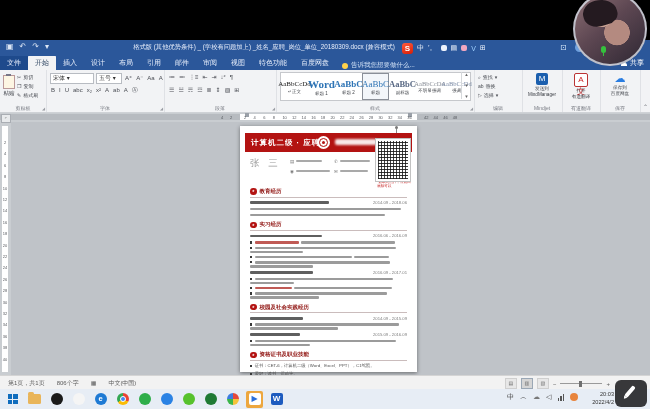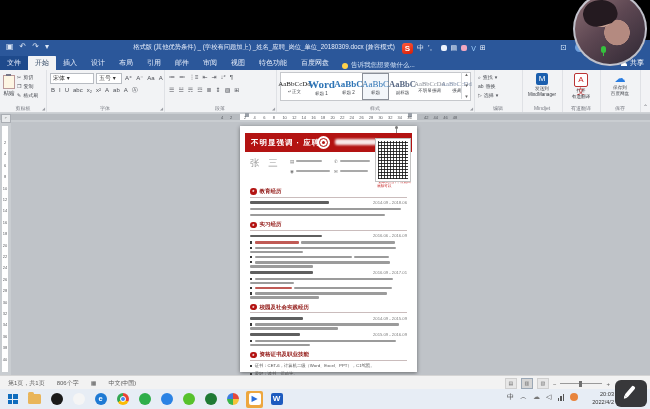--- a/index.html
+++ b/index.html
@@ -383,21 +383,21 @@
   <span class="ind" style="left:408px"></span>
   <span id="hnums"><span class="rnum" style="left: 221px;">4</span><span class="rnum" style="left: 230px;">2</span><span class="rnum" style="left: 244px;">2</span><span class="rnum" style="left: 253.6px;">4</span><span class="rnum" style="left: 263.2px;">6</span><span class="rnum" style="left: 272.8px;">8</span><span class="rnum" style="left: 282.4px;">10</span><span class="rnum" style="left: 292px;">12</span><span class="rnum" style="left: 301.6px;">14</span><span class="rnum" style="left: 311.2px;">16</span><span class="rnum" style="left: 320.8px;">18</span><span class="rnum" style="left: 330.4px;">20</span><span class="rnum" style="left: 340px;">22</span><span class="rnum" style="left: 349.6px;">24</span><span class="rnum" style="left: 359.2px;">26</span><span class="rnum" style="left: 368.8px;">28</span><span class="rnum" style="left: 378.4px;">30</span><span class="rnum" style="left: 388px;">32</span><span class="rnum" style="left: 397.6px;">34</span><span class="rnum" style="left: 407.2px;">36</span><span class="rnum" style="left: 424px;">42</span><span class="rnum" style="left: 433.6px;">44</span><span class="rnum" style="left: 443.2px;">46</span><span class="rnum" style="left: 452.8px;">48</span></span>
 </div>
 <div class="abs vruler">
   <div class="vstrip"></div><span id="vnums"><span class="vnum" style="top: 18px;">2</span><span class="vnum" style="top: 29.4px;">4</span><span class="vnum" style="top: 40.8px;">6</span><span class="vnum" style="top: 52.2px;">8</span><span class="vnum" style="top: 63.6px;">10</span><span class="vnum" style="top: 75px;">12</span><span class="vnum" style="top: 86.4px;">14</span><span class="vnum" style="top: 97.8px;">16</span><span class="vnum" style="top: 109.2px;">18</span><span class="vnum" style="top: 120.6px;">20</span><span class="vnum" style="top: 132px;">22</span><span class="vnum" style="top: 143.4px;">24</span><span class="vnum" style="top: 154.8px;">26</span><span class="vnum" style="top: 166.2px;">28</span><span class="vnum" style="top: 177.6px;">30</span><span class="vnum" style="top: 189px;">32</span><span class="vnum" style="top: 200.4px;">34</span><span class="vnum" style="top: 211.8px;">36</span><span class="vnum" style="top: 223.2px;">38</span><span class="vnum" style="top: 234.6px;">40</span></span>
 </div>
 
 <div class="abs docarea">
   <div class="page">
     <div class="banner">
-      <div class="banner-title">不明显强调 · 应聘</div>
+      <div class="banner-title">计算机二级 · 应聘</div>
       <div class="seal"></div>
       <div class="calli"></div>
     </div>
     <div class="pin"></div>
     <div class="photo">
         <div class="qr"></div>
       </div>
     <div class="photo-note">*贴本人照片，蓝底白底都可以</div>
     <div class="who">张 三</div>
     <div class="contact" id="contact">

